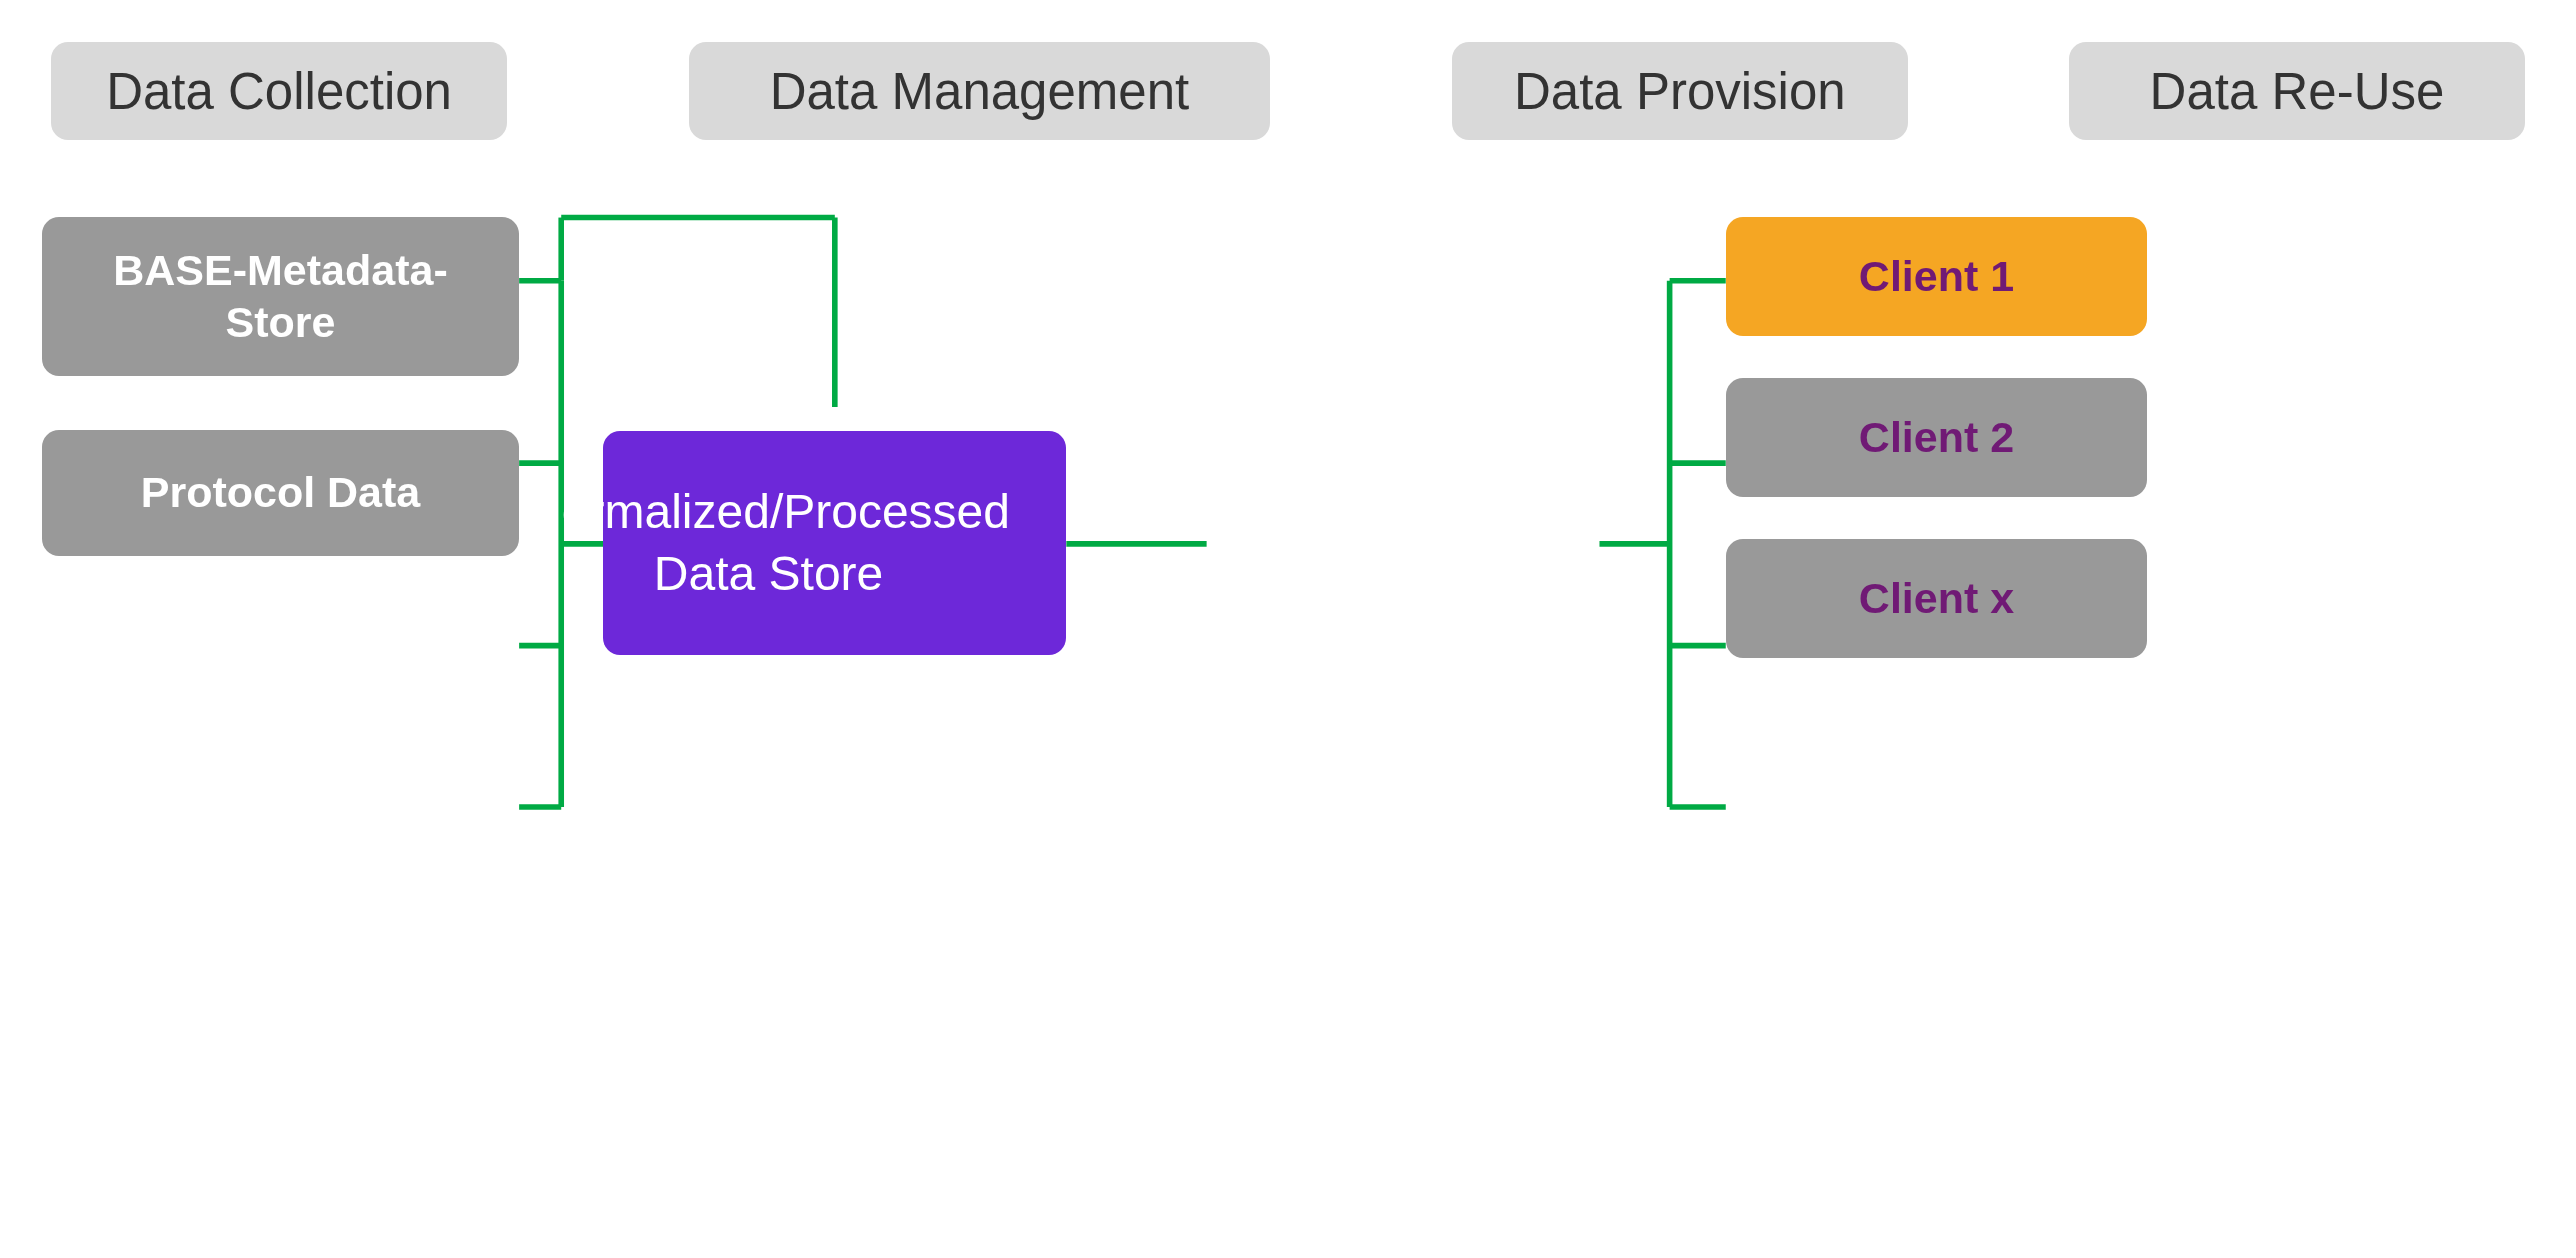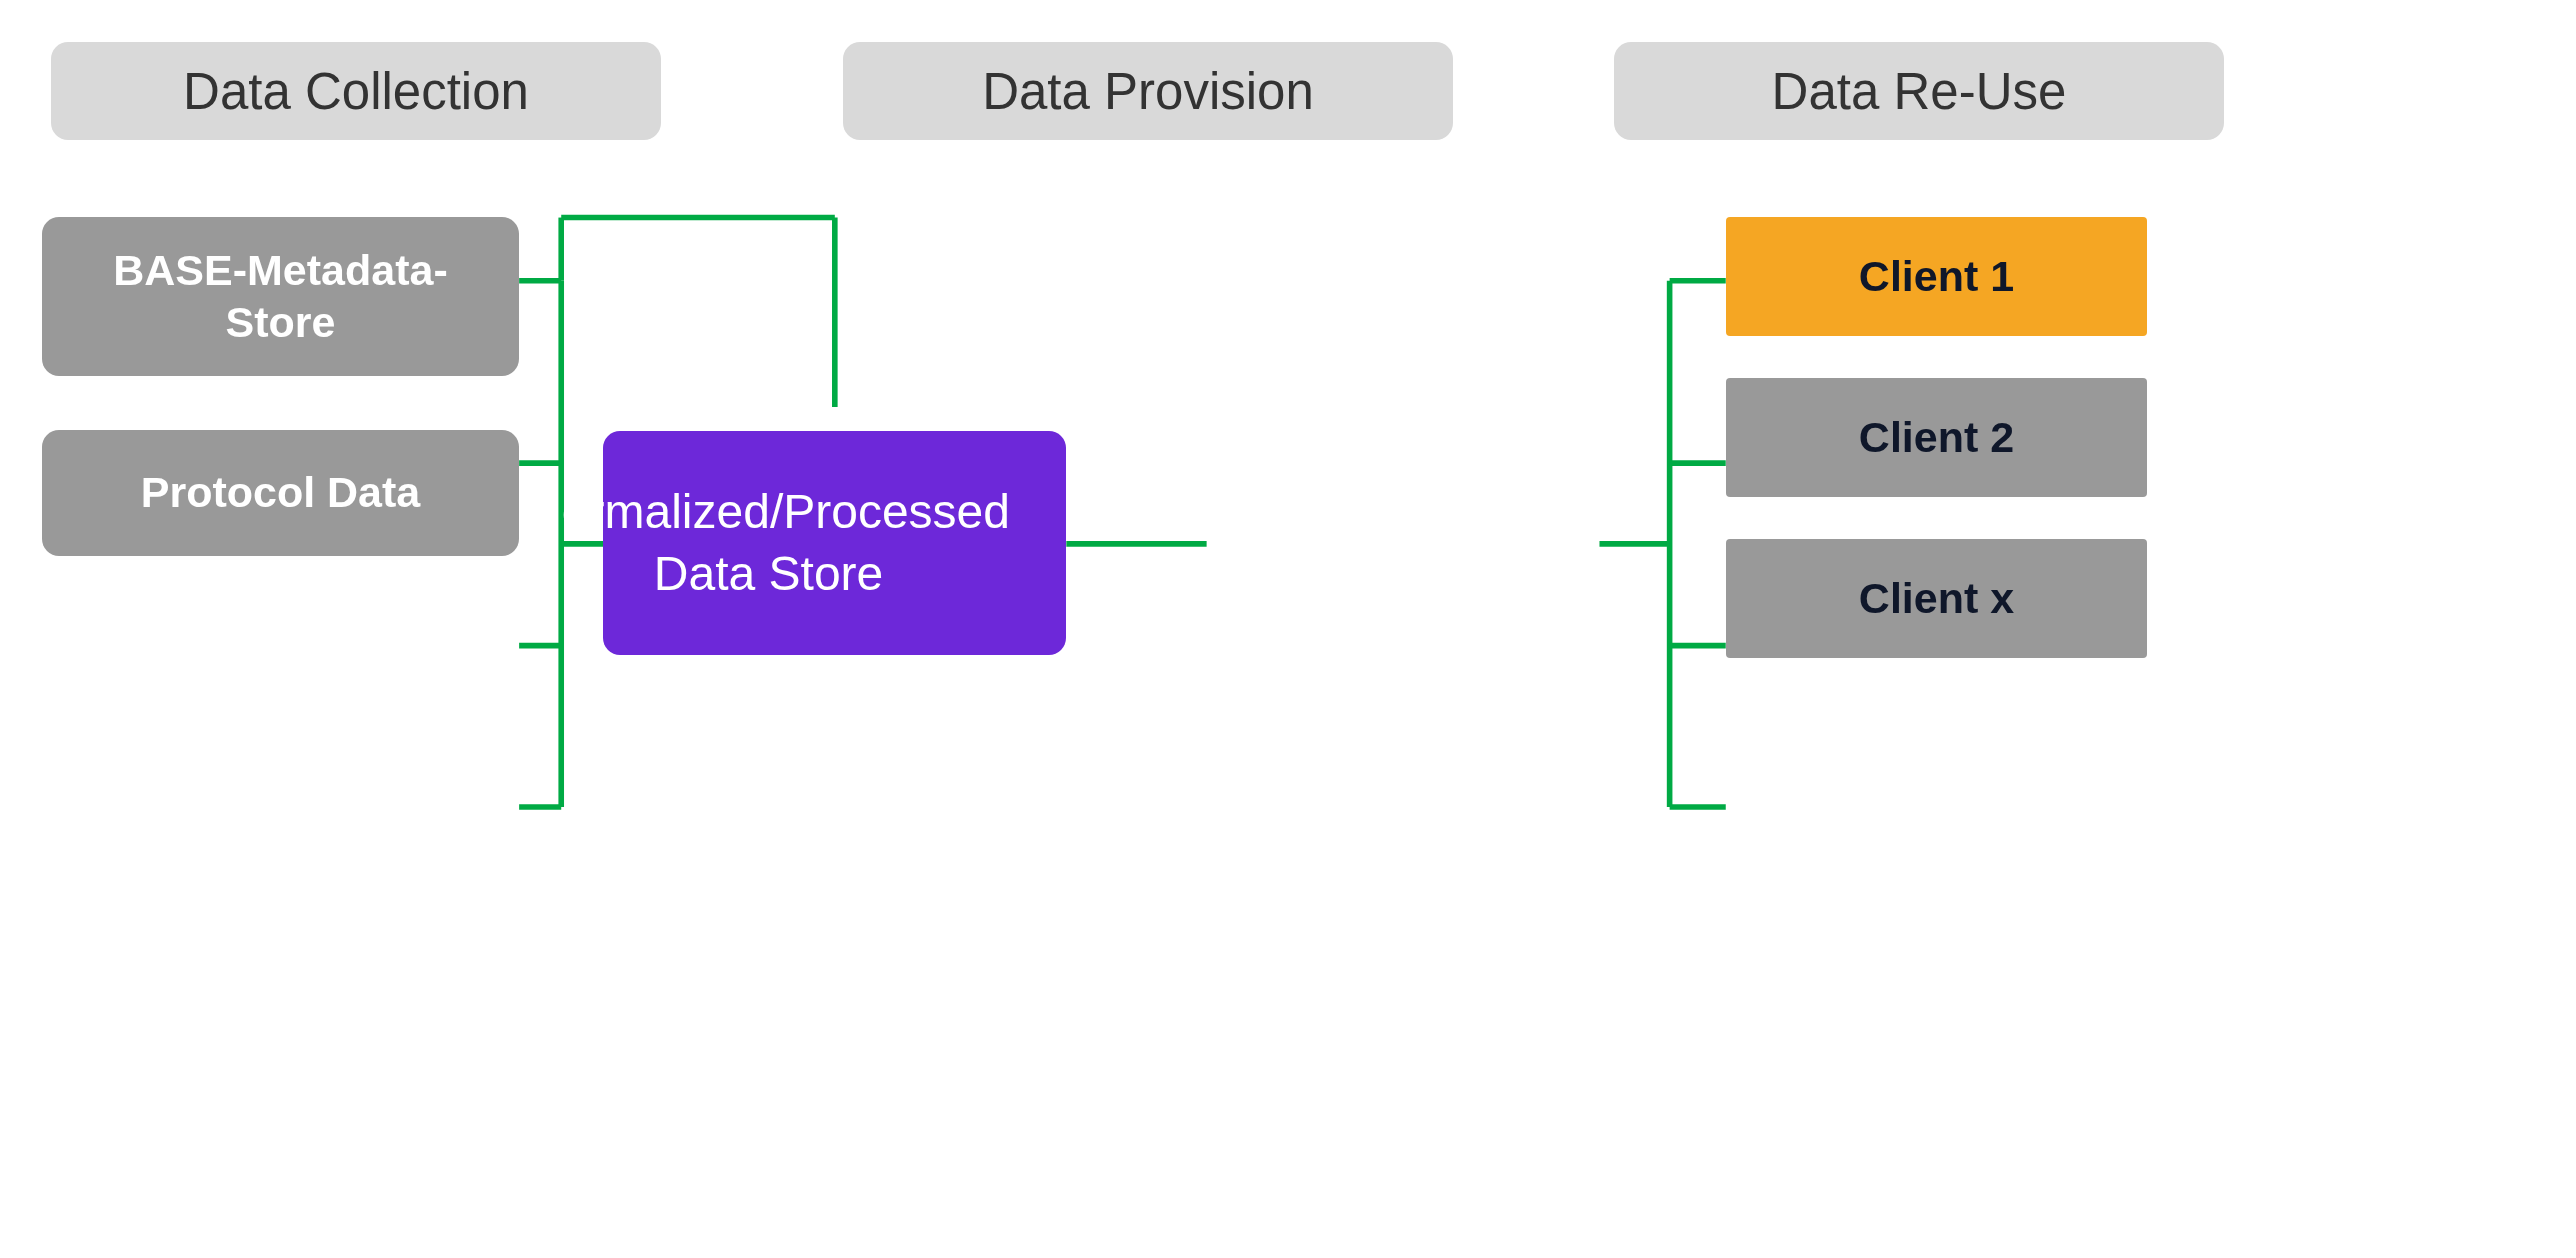--- a/index.html
+++ b/index.html
@@ -99,43 +99,44 @@
       text-align: center;
       min-width: 393px;
       min-height: 224px;
       display: flex;
       align-items: center;
       justify-content: center;
     }
 
     .client-box {
       background: #999999;
-      border-radius: 4px;
+      border-radius: 17px;
       padding: 28px 42px;
       font-size: 43px;
-      color: #0f172a;
+      color: #701a75;
       font-weight: 600;
       text-align: center;
       min-height: 119px;
       display: flex;
       align-items: center;
       justify-content: center;
     }
 
     .client-box.client-1 {
       background: #f5a623;
     }
   </style>
 </head>
 <body>
 
 <div class="diagram-container">
 
   <div class="headers-row">
     <div class="category-header header-col-1">Data Collection</div>
+    <div class="category-header header-col-2">Data Management</div>
     <div class="category-header header-col-3">Data Provision</div>
     <div class="category-header header-col-4">Data Re-Use</div>
   </div>
 
   <svg class="connectors-svg" viewBox="0 0 3672 1794" preserveAspectRatio="none">
 
     <line x1="740" y1="400" x2="800" y2="400" stroke="#00aa44" stroke-width="8"></line>
     <line x1="740" y1="660" x2="800" y2="660" stroke="#00aa44" stroke-width="8"></line>
     <line x1="740" y1="920" x2="800" y2="920" stroke="#00aa44" stroke-width="8"></line>
     <line x1="740" y1="1150" x2="800" y2="1150" stroke="#00aa44" stroke-width="8"></line>

